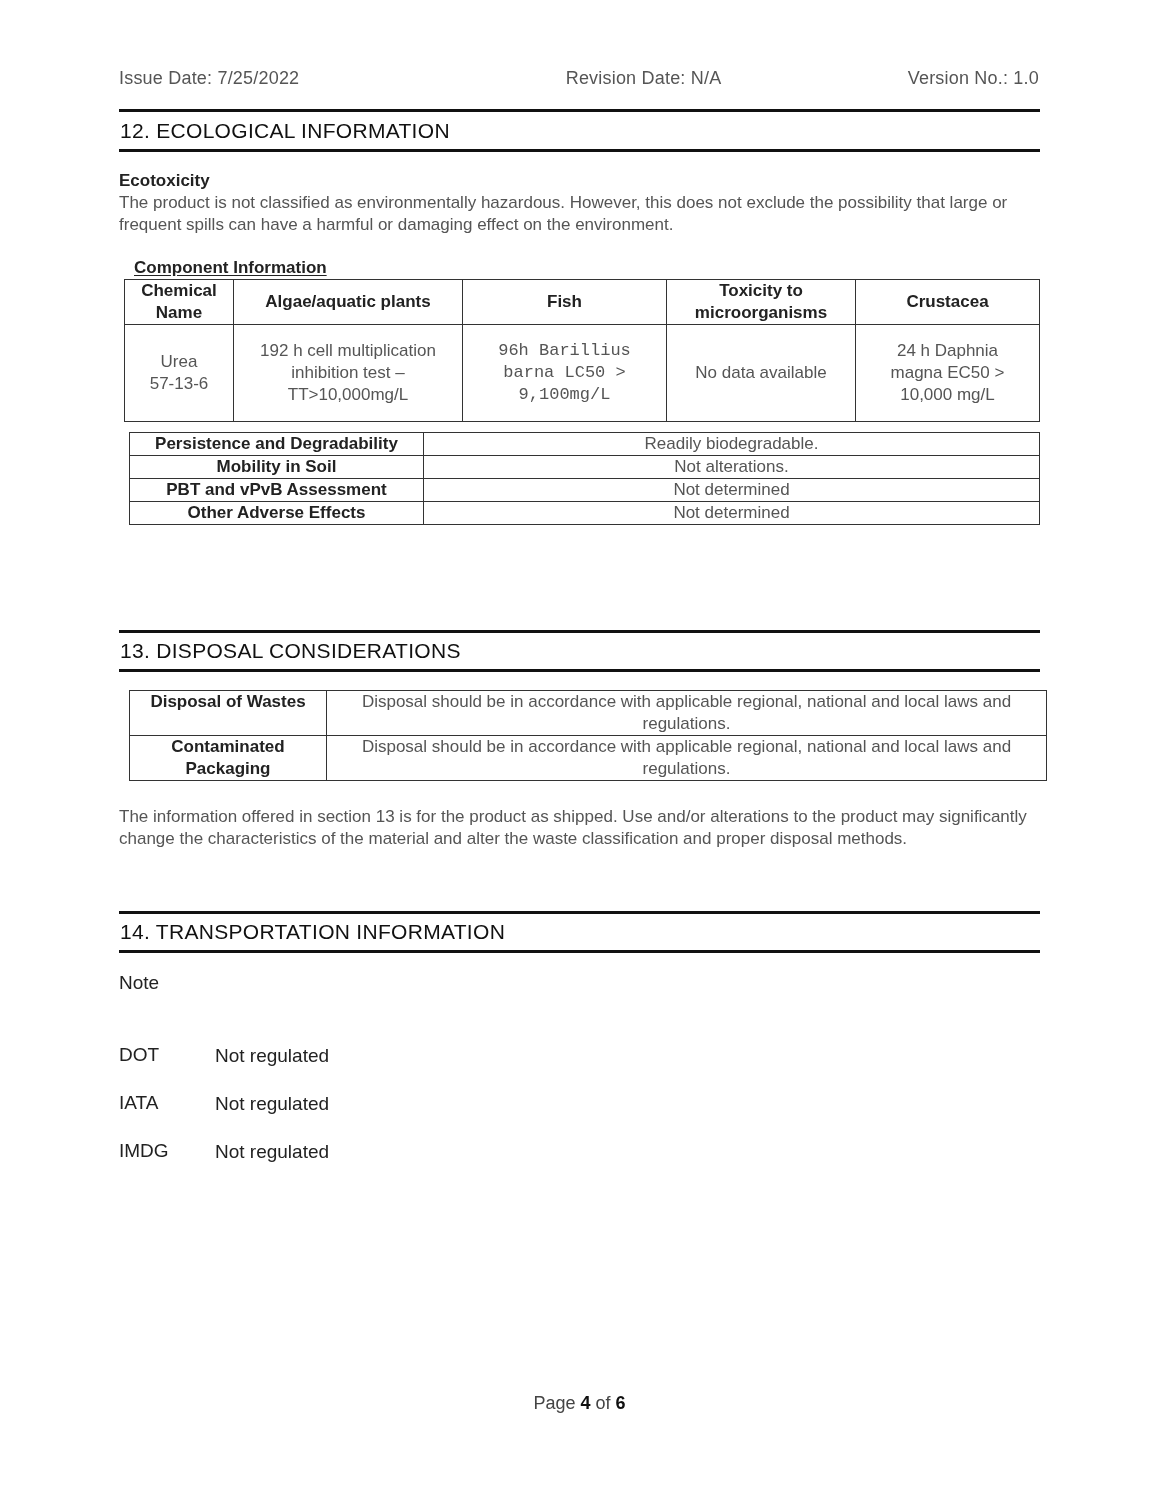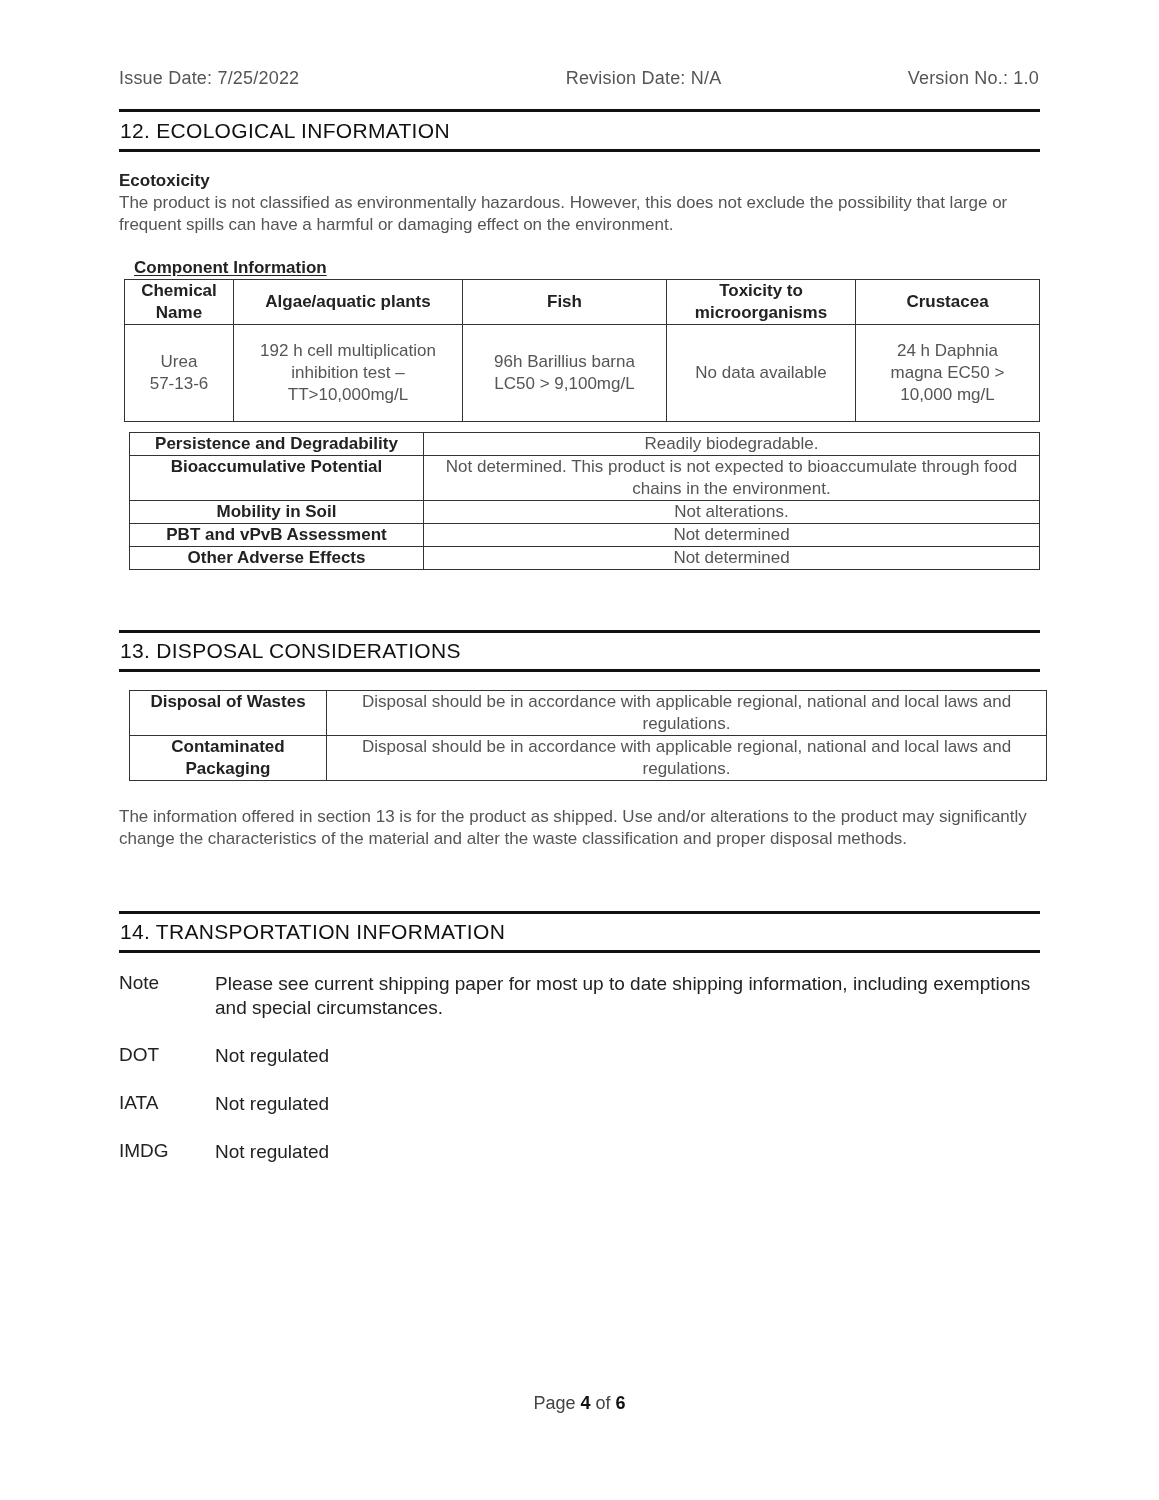--- a/index.html
+++ b/index.html
@@ -75,36 +75,32 @@
     <th style="width:195px;">Fish</th>
     <th style="width:180px;">Toxicity to microorganisms</th>
     <th>Crustacea</th>
   </tr>
   <tr>
     <td>
       <div>Urea</div>
       <div>57-13-6</div>
     </td>
     <td style="padding:15px 12px;">192 h cell multiplication inhibition test – TT&gt;10,000mg/L</td>
-    <td style="padding:0 18px;">96h Barillius barna LC50 &gt; 9,100mg/L</td>
+    <td style="padding:0 18px;font-family:Liberation Mono, monospace;">96h Barillius barna LC50 &gt; 9,100mg/L</td>
     <td>No data available</td>
     <td style="padding:0 22px;">24 h Daphnia magna EC50 &gt; 10,000 mg/L</td>
   </tr>
 </tbody>
   </table>
 
 <table class="props-table">
   <tbody>
       <tr>
     <td class="k">Persistence and Degradability</td>
     <td class="v">Readily biodegradable.</td>
-  </tr>
-  <tr>
-    <td class="k">Bioaccumulative Potential</td>
-    <td class="v">Not determined. This product is not expected to bioaccumulate through food chains in the environment.</td>
   </tr>
   <tr>
     <td class="k">Mobility in Soil</td>
     <td class="v">Not alterations.</td>
   </tr>
   <tr>
     <td class="k">PBT and vPvB Assessment</td>
     <td class="v">Not determined</td>
   </tr>
   <tr>
@@ -132,21 +128,20 @@
   </table>
 
 <div class="para" style="top:806px; width:915px;">The information offered in section 13 is for the product as shipped. Use and/or alterations to the product may significantly change the characteristics of the material and alter the waste classification and proper disposal methods.</div>
 
 <div class="rule" style="top:911px;"></div>
 <div class="section-title" style="top:920px;">14. TRANSPORTATION INFORMATION</div>
 <div class="rule" style="top:950px;"></div>
 
 <div class="trans-row" style="top:972px;">
   <span class="lbl">Note</span>
-  <span class="val">Please see current shipping paper for most up to date shipping information, including exemptions and special circumstances.</span>
 </div>
 <div class="trans-row" style="top:1044px;">
   <span class="lbl">DOT</span>
   <span class="val">Not regulated</span>
 </div>
 <div class="trans-row" style="top:1092px;">
   <span class="lbl">IATA</span>
   <span class="val">Not regulated</span>
 </div>
 <div class="trans-row" style="top:1140px;">

